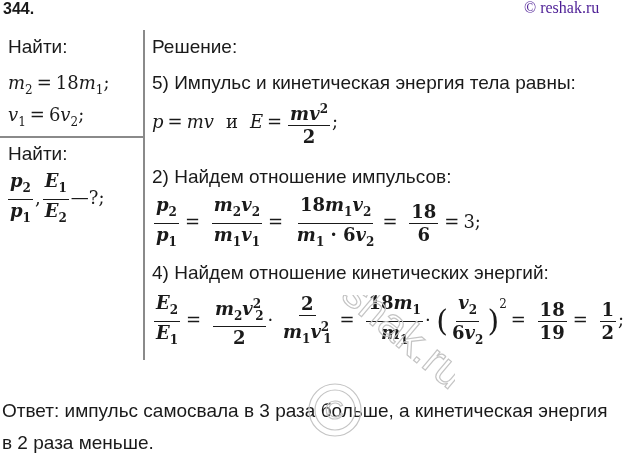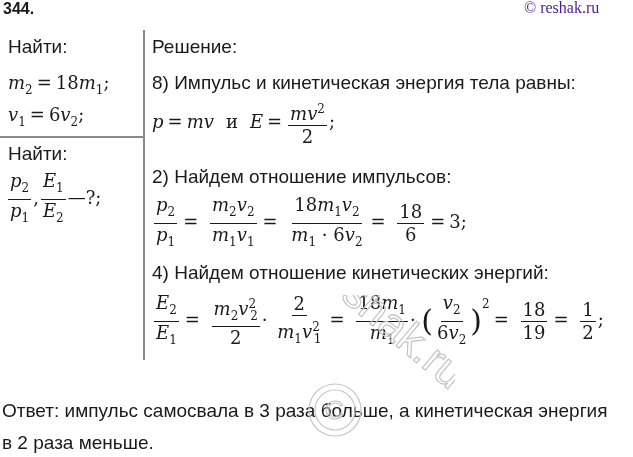--- a/index.html
+++ b/index.html
@@ -4,21 +4,21 @@
 <style>
   html,body{margin:0;padding:0;background:#fff;}
   body{width:633px;height:457px;position:relative;overflow:hidden;
        font-family:"DejaVu Serif","Liberation Serif",serif;color:#1a1a1a;}
   .abs{position:absolute;white-space:nowrap;}
   .txt{font-family:"Liberation Sans","DejaVu Sans",sans-serif;font-size:19px;}
   .m{font-family:"DejaVu Serif","Liberation Serif",serif;font-style:italic;font-size:18px;}
   .num{font-style:normal;}
   sub,sup{font-size:12px;font-style:italic;}
   sub.n,sup.n{font-style:normal;}
-  .frac{display:inline-flex;flex-direction:column;align-items:center;vertical-align:middle;margin:0 2px;}
+  .frac{display:inline-flex;flex-direction:column;align-items:center;vertical-align:middle;margin:0 2px;font-weight:bold;}
   .frac .top{border-bottom:1.4px solid #1a1a1a;padding:0 2px;line-height:22px;}
   .frac .bot{padding:0 2px;line-height:22px;}
   .op{font-style:normal;margin:0 4px;}
   .title{font-weight:bold;font-size:16px;font-family:"Liberation Sans","DejaVu Sans",sans-serif;}
   .site{font-family:"Liberation Serif",serif;font-size:16px;color:#4c1d95;}
   .vline{position:absolute;left:143px;top:30px;width:2px;height:330px;background:#8a8a8a;}
   .hline{position:absolute;left:0;top:136px;width:144px;height:2px;background:#8a8a8a;}
   .paren{font-style:normal;font-size:30px;vertical-align:middle;line-height:1;}
   .wm{position:absolute;left:255px;top:295px;width:200px;height:160px;pointer-events:none;}
 </style>
@@ -45,21 +45,21 @@
       <span class="top">p<sub class="n">2</sub></span>
       <span class="bot">p<sub class="n">1</sub></span>
     </span><span class="num">,</span><span class="frac">
       <span class="top">E<sub class="n">1</sub></span>
       <span class="bot">E<sub class="n">2</sub></span>
     </span><span class="num">—?;</span>
 </div>
 
 <div class="abs txt" style="left:152px;top:36px;">Решение:</div>
 
-<div class="abs txt" style="left:152px;top:72px;">8) Импульс и кинетическая энергия тела равны:</div>
+<div class="abs txt" style="left:152px;top:72px;">5) Импульс и кинетическая энергия тела равны:</div>
 <div class="abs m" style="left:152px;top:98px;">
   p<span class="op">=</span>mv<span class="num" style="margin:0 12px;">и</span>E<span class="op">=</span><span class="frac">
       <span class="top">mv<sup class="n">2</sup></span>
       <span class="bot num">2</span>
     </span><span class="num">;</span>
 </div>
 
 <div class="abs txt" style="left:152px;top:166px;">2) Найдем отношение импульсов:</div>
 <div class="abs m" style="left:152px;top:194px;">
   <span class="frac">

